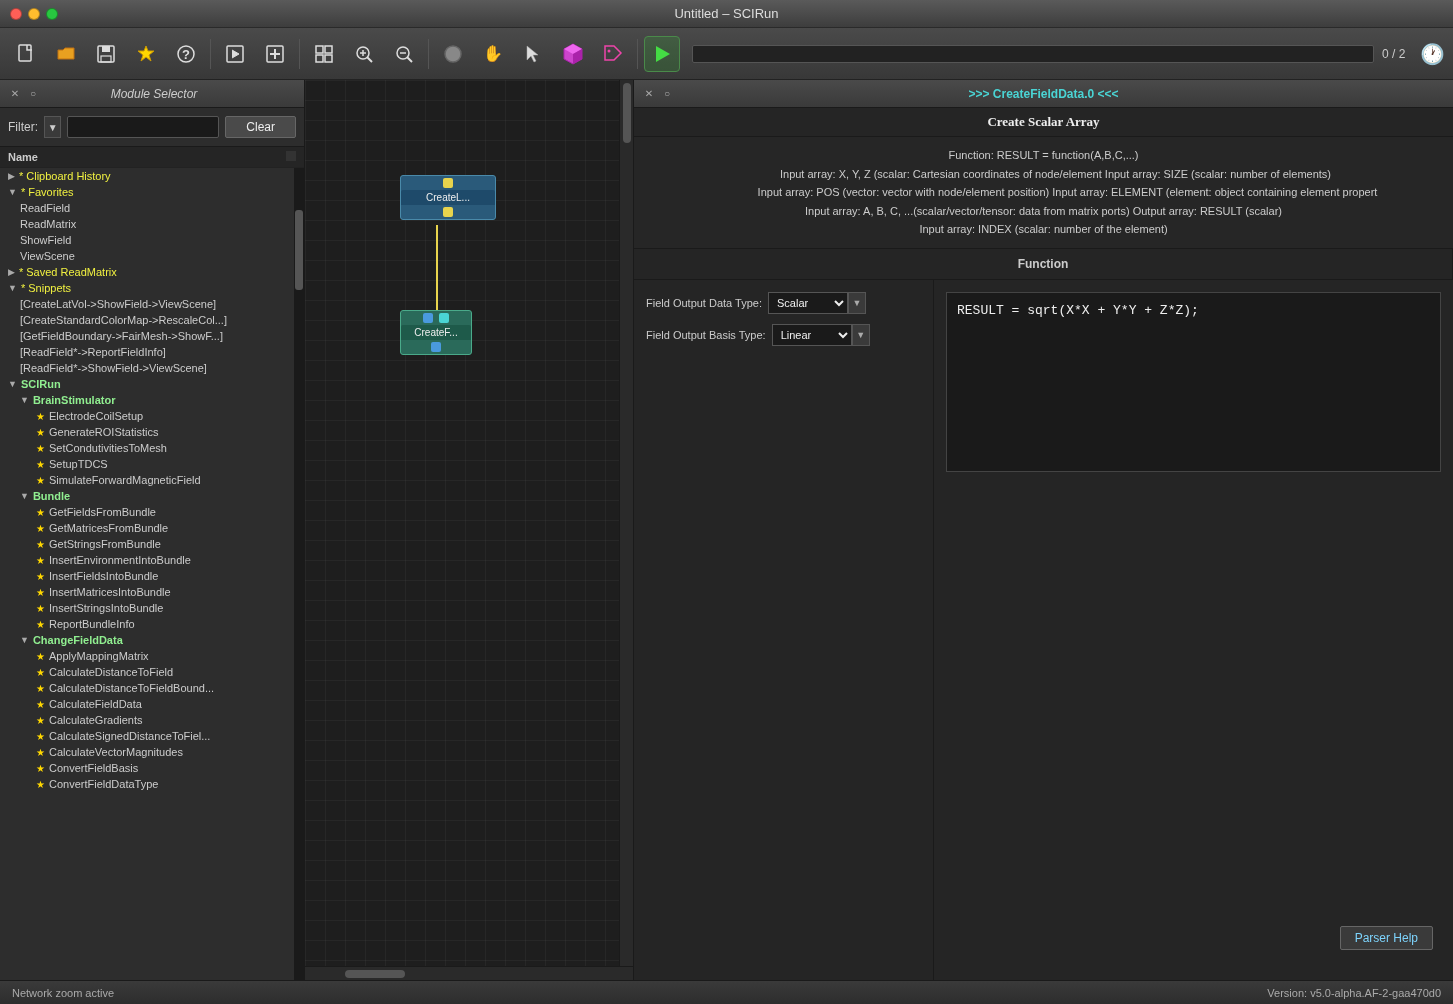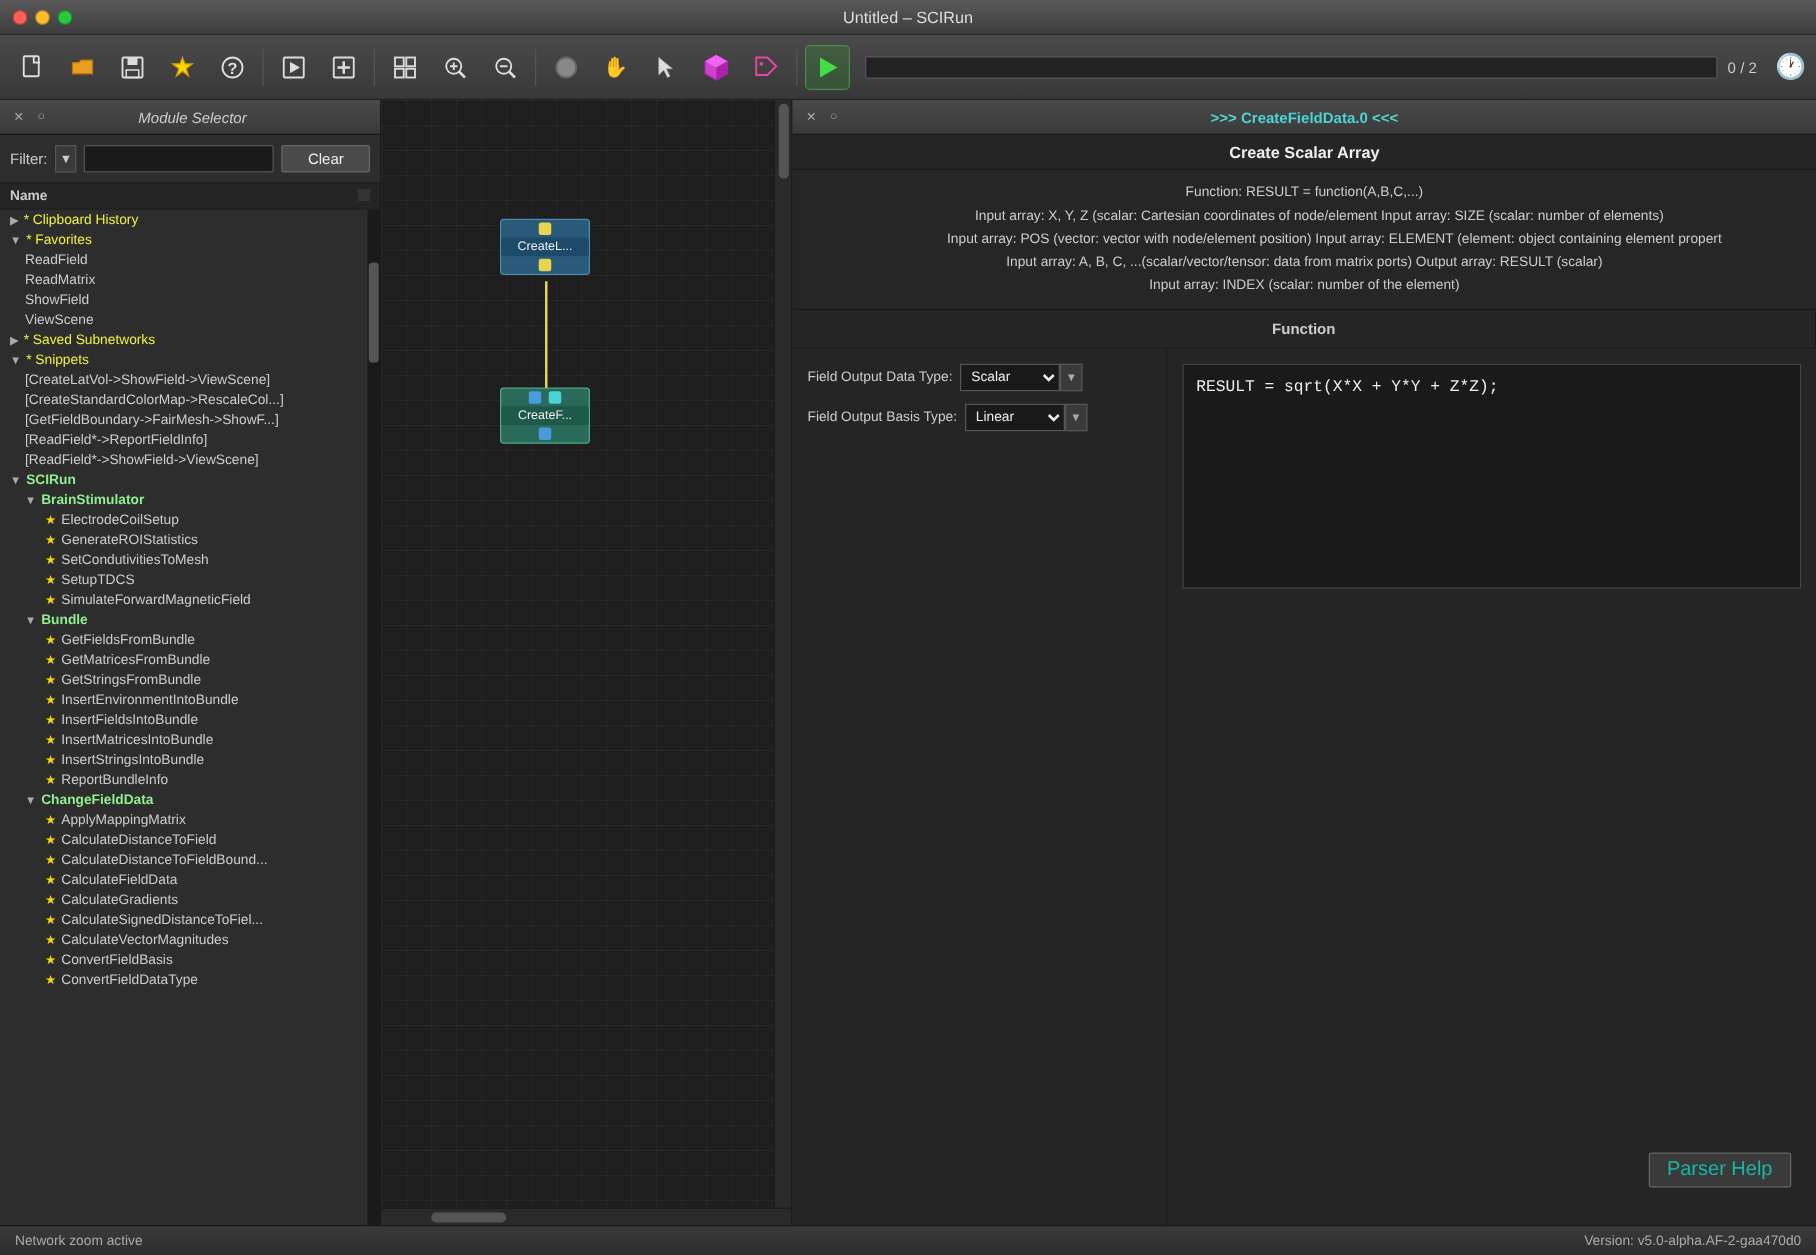--- a/index.html
+++ b/index.html
@@ -308,20 +308,21 @@
     .rph-title { color: #4ad4d4; font-size: 12px; font-weight: 600; }
 
     .module-title-bar {
       text-align: center;
       padding: 6px;
       color: #eee;
       font-size: 13px;
       font-weight: 600;
       border-bottom: 1px solid #1a1a1a;
       background: #252525;
+      font-family: Liberation Serif, serif;
     }
 
     .info-text-area {
       padding: 10px 14px;
       border-bottom: 1px solid #1a1a1a;
       background: #262626;
       color: #ccc;
       font-size: 11px;
       line-height: 1.5;
       text-align: center;
@@ -544,21 +545,21 @@
         <span>ReadMatrix</span>
       </div>
       <div class="tree-item indent-1">
         <span>ShowField</span>
       </div>
       <div class="tree-item indent-1">
         <span>ViewScene</span>
       </div>
       <div class="tree-item special">
         <span class="arrow">▶</span>
-        <span>* Saved Subnetworks</span>
+        <span>* Saved ReadMatrix</span>
       </div>
       <div class="tree-item special">
         <span class="arrow">▼</span>
         <span>* Snippets</span>
       </div>
       <div class="tree-item indent-1">
         <span>[CreateLatVol-&gt;ShowField-&gt;ViewScene]</span>
       </div>
       <div class="tree-item indent-1">
         <span>[CreateStandardColorMap-&gt;RescaleCol...]</span>
@@ -679,21 +680,21 @@
 
       <div style="position: absolute; right: 0; top: 0; bottom: 0; width: 10px; background: #1a1a1a;">
         <div style="width: 8px; height: 80px; background: #555; border-radius: 3px; margin: 1px; position: relative; top: 5%;"></div>
       </div>
     </div>
   </div>
 
   <div class="center-panel">
     <div class="canvas-bg">
 
-      <div class="module-node" style="left: 95px; top: 95px; width: 72px;">
+      <div class="module-node" style="left: 95px; top: 95px; width: 96px;">
         <div class="module-ports-top">
           <div class="module-port port-yellow"></div>
         </div>
         <div class="module-node-header">
           <span>CreateL...</span>
         </div>
         <div class="module-ports-bottom">
           <div class="module-port port-yellow"></div>
         </div>
       </div>
@@ -773,21 +774,21 @@
       </div>
 
       <div style="flex: 1; padding: 12px; background: #252525; position: relative;">
         <div style="height: 180px; background: #1a1a1a; border: 1px solid #444; padding: 10px; color: #eee; font-family: 'Courier New', monospace; font-size: 13px;">
           <span>RESULT = sqrt(X*X + Y*Y + Z*Z);</span>
         </div>
       </div>
     </div>
 
     <div style="position: absolute; bottom: 30px; right: 20px;">
-      <button style="padding: 4px 14px; background: #3a3a3a; border: 1px solid #666; color: #14b8a6; cursor: pointer; font-size: 16px; border-radius: 2px;">Parser Help</button>
+      <button style="padding: 4px 14px; background: #3a3a3a; border: 1px solid #666; color: #7dd3fc; cursor: pointer; font-size: 12px; border-radius: 2px;">Parser Help</button>
     </div>
   </div>
 
 </div>
 
 <div class="status-bar">
   <span>Network zoom active</span>
   <span>Version: v5.0-alpha.AF-2-gaa470d0</span>
 </div>
 

